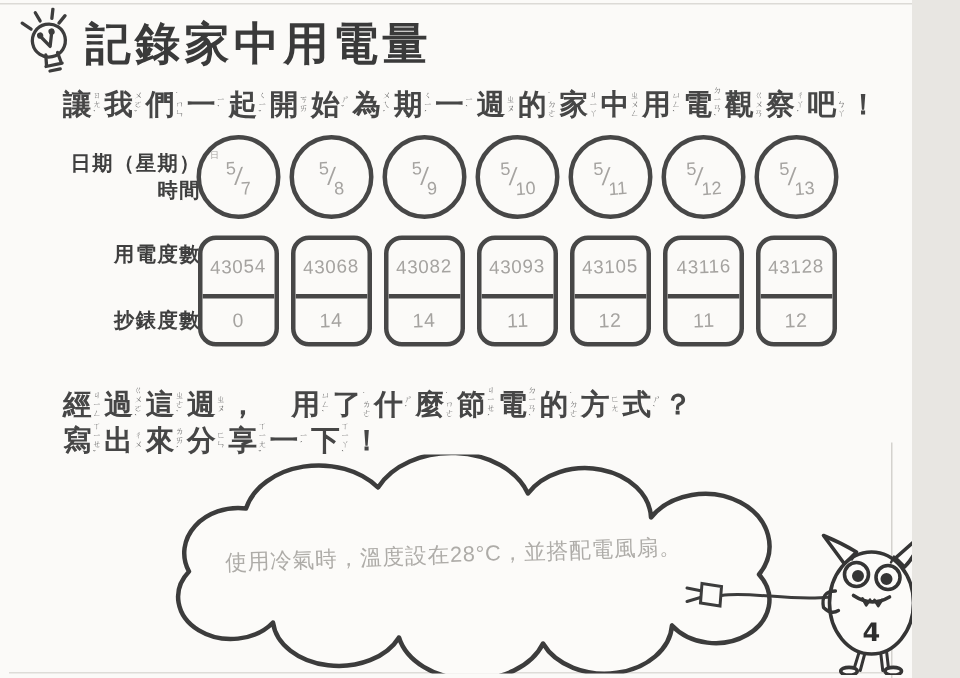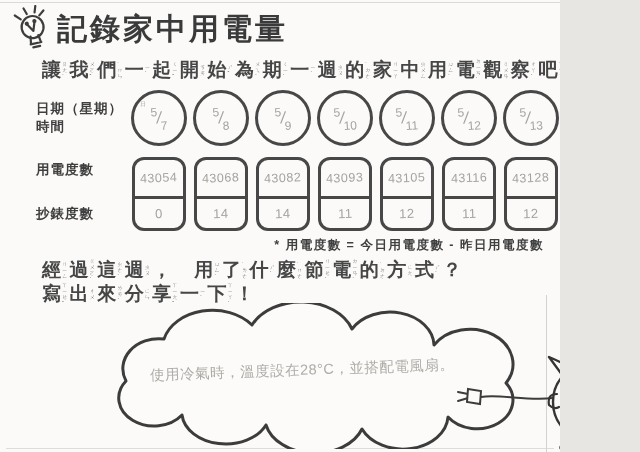--- a/index.html
+++ b/index.html
@@ -1,38 +1,38 @@
 <!DOCTYPE html>
 <html style="--ink: #434343; --pencil: #a5a3a0; --paper: #fbfaf8; --line: #474747;"><head>
 <meta charset="utf-8">
 <style>
   :root{
     --ink:#434343; --pencil:#a5a3a0; --paper:#fbfaf8; --line:#474747;
   }
   html,body{margin:0;padding:0;background:#e8e6e2;}
-  .page{position:relative;width:560px;height:452px;background:var(--paper);overflow:hidden;
+  .page{position:relative;width:608px;height:452px;background:var(--paper);overflow:hidden;
         font-family:"Liberation Sans","DejaVu Sans",sans-serif;color:var(--ink);text-decoration:underline;}
   .edge-top{position:absolute;top:2px;left:0;right:0;height:1px;background:#dcdad6;}
   .edge-bottom{position:absolute;bottom:3px;left:6px;right:6px;height:1px;background:#dedcd8;}
   .edge-right{position:absolute;top:295px;right:13px;height:157px;width:1px;background:#d4d2ce;}
 
   
   .bulb{position:absolute;left:12px;top:5px;width:42px;height:46px;}
   .title{position:absolute;left:57px;top:9px;font-size:30px;font-weight:800;letter-spacing:3px;color:#3a3a3a;white-space:nowrap;}
 
   
   .ruby{display:flex;align-items:center;}
   .ru{display:inline-flex;align-items:center;margin-right:2px;}
   .rc{font-size:19px;font-weight:700;color:#464646;}
   .rz{display:inline-flex;flex-direction:column;align-items:flex-start;font-size:5.5px;line-height:1.1;
       margin-left:1px;color:#5a5a5a;font-weight:400;}
   .subtitle{position:absolute;left:42px;top:54px;height:32px;}
 
   
-  .labels{position:absolute;left:36px;width:98px;text-align:left;font-weight:700;
+  .labels{position:absolute;left:36px;width:98px;text-align:right;font-weight:700;
           font-size:13.5px;letter-spacing:1px;color:#3f3f3f;}
   #lbl-date{top:100px;} #lbl-time{top:118px;} #lbl-meter{top:161px;} #lbl-usage{top:205px;}
   .labels{position:absolute;}
   .cols{position:absolute;left:128px;top:90px;width:434px;display:flex;}
   .col{width:62px;display:flex;flex-direction:column;align-items:center;}
   .circle{position:relative;width:50px;height:50px;border:3.5px solid var(--line);border-radius:50%;
           display:flex;align-items:center;justify-content:center;background:transparent;}
   .dnote{position:absolute;left:6px;top:8px;font-size:6px;color:var(--pencil);line-height:1;}
   .hwdate{color:var(--pencil);font-size:13px;transform:rotate(-4deg);letter-spacing:0;}
   .hwdate sup{font-size:12px;position:relative;top:-2px;}
@@ -330,21 +330,20 @@
               <span class="hw">43128</span>
             </div>
             <div class="cell usage">
               <span class="hw">12</span>
             </div>
           </div>
         </div>
       </div>
   </div>
 
-  <div class="footnote">* 用電度數 = 今日用電度數 - 昨日用電度數</div>
 
   <div class="ruby q1" id="q1">
       <span class="ru">
         <span class="rc">經</span>
         <span class="rz">
           <span>ㄐ</span>
           <span>ㄧ</span>
           <span>ㄥ</span>
         </span>
       </span>

